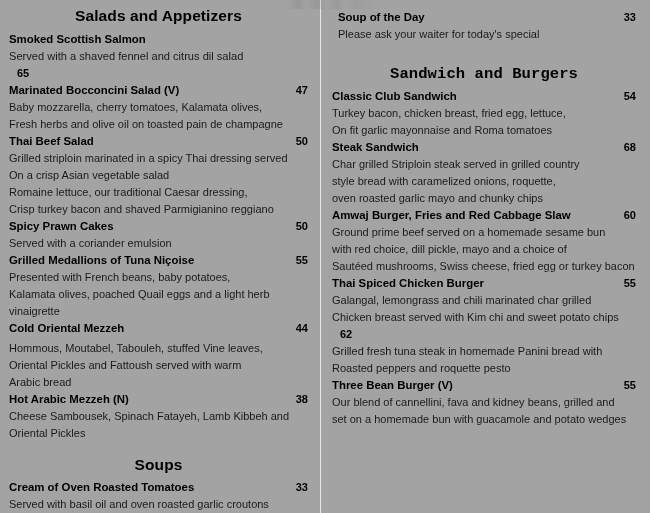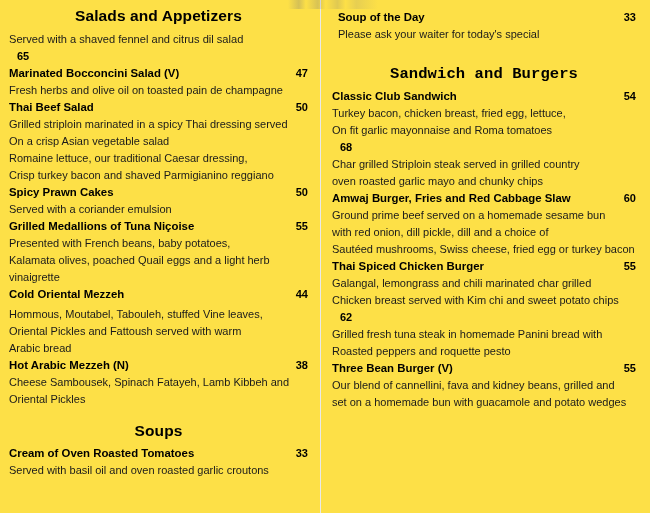--- a/index.html
+++ b/index.html
@@ -13,21 +13,21 @@
     font-family: "Liberation Sans", sans-serif;
     color: #111111;
     -webkit-font-smoothing: antialiased;
     overflow: hidden;
   }
 
   .menu-page {
     position: relative;
     width: 650px;
     height: 513px;
-    background: #fde047;
+    background: #a3a3a3;
     box-sizing: border-box;
     display: flex;
   }
 
   
   .scan-artifact {
     position: absolute;
     top: 0;
     left: 288px;
     width: 90px;
@@ -121,31 +121,36 @@
 
 <div class="menu-page">
 
   <div class="scan-artifact"></div>
 
   <div class="column column-left">
 
     <div class="section-title first">Salads and Appetizers</div>
 
     <div class="item">
+      <div class="item-head">
+        <span class="item-name">Smoked Scottish Salmon</span>
+        <span class="item-price empty"></span>
+      </div>
       <div class="desc-row">
         <span>Served with a shaved fennel and citrus dil salad</span>
         <span class="item-price">65</span>
       </div>
     </div>
 
     <div class="item">
       <div class="item-head">
         <span class="item-name">Marinated Bocconcini Salad (V)</span>
         <span class="item-price">47</span>
       </div>
+      <div class="desc">Baby mozzarella, cherry tomatoes, Kalamata olives,</div>
       <div class="desc"> Fresh herbs and olive oil on toasted pain de champagne</div>
     </div>
 
     <div class="item">
       <div class="item-head">
         <span class="item-name">Thai Beef Salad</span>
         <span class="item-price">50</span>
       </div>
       <div class="desc">Grilled striploin marinated in a spicy Thai dressing served</div>
       <div class="desc">On a crisp Asian vegetable salad</div>
@@ -221,33 +226,35 @@
       <div class="item-head">
         <span class="item-name">Classic Club Sandwich</span>
         <span class="item-price">54</span>
       </div>
       <div class="desc">Turkey bacon, chicken breast, fried egg, lettuce,</div>
       <div class="desc">On fit garlic mayonnaise and Roma tomatoes</div>
     </div>
 
     <div class="item">
       <div class="item-head">
+        <span class="item-name">Steak Sandwich</span>
         <span class="item-price">68</span>
       </div>
       <div class="desc">Char grilled Striploin steak served in grilled country</div>
+      <div class="desc">style bread with caramelized onions, roquette,</div>
       <div class="desc">oven roasted garlic mayo and chunky chips</div>
     </div>
 
     <div class="item">
       <div class="item-head">
         <span class="item-name">Amwaj Burger, Fries and Red Cabbage Slaw</span>
         <span class="item-price">60</span>
       </div>
       <div class="desc">Ground prime beef served on a homemade sesame bun</div>
-      <div class="desc">with red onion, dill pickle, dill and a choice of</div>
+      <div class="desc">with red choice, dill pickle, mayo and a choice of</div>
       <div class="desc">Sautéed mushrooms, Swiss cheese, fried egg or turkey bacon</div>
     </div>
 
     <div class="item">
       <div class="item-head">
         <span class="item-name">Thai Spiced Chicken Burger</span>
         <span class="item-price">55</span>
       </div>
       <div class="desc">Galangal, lemongrass and chili marinated char grilled</div>
       <div class="desc">Chicken breast served with Kim chi and sweet potato chips</div>

